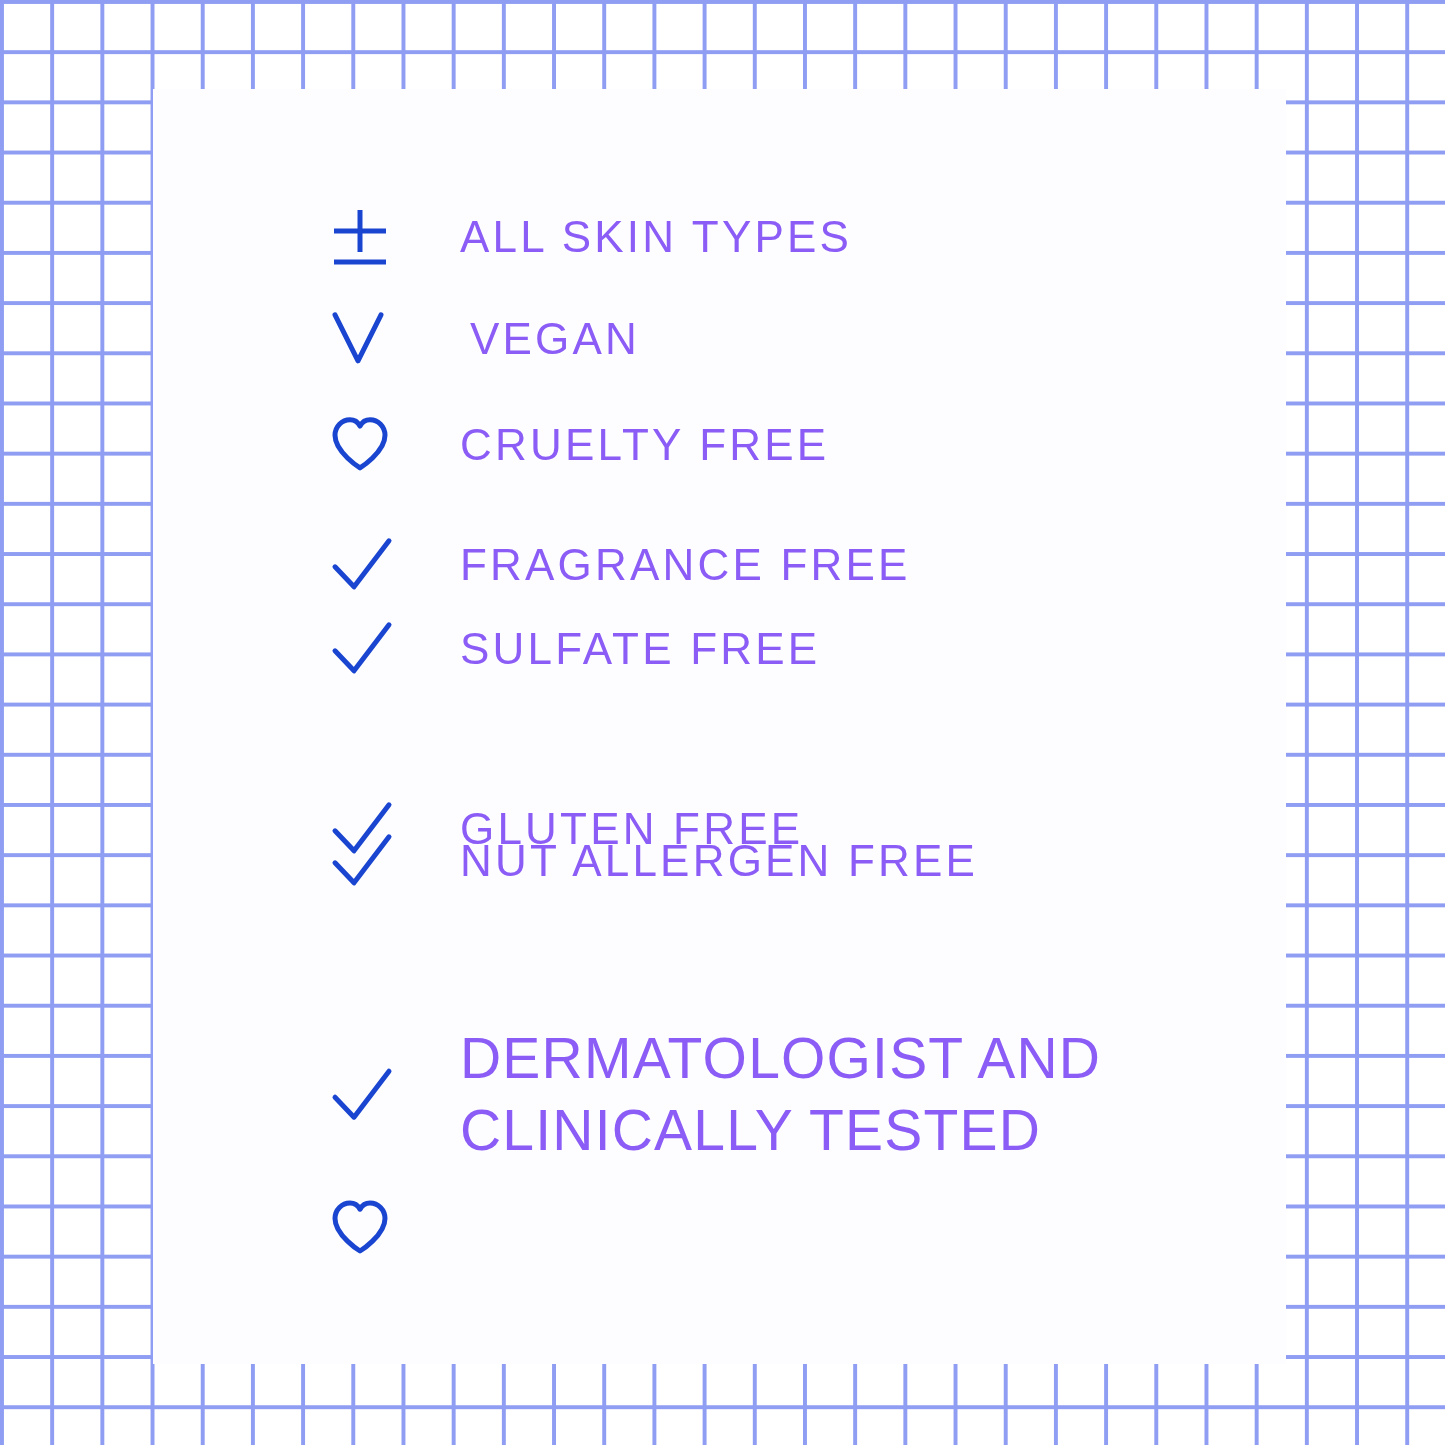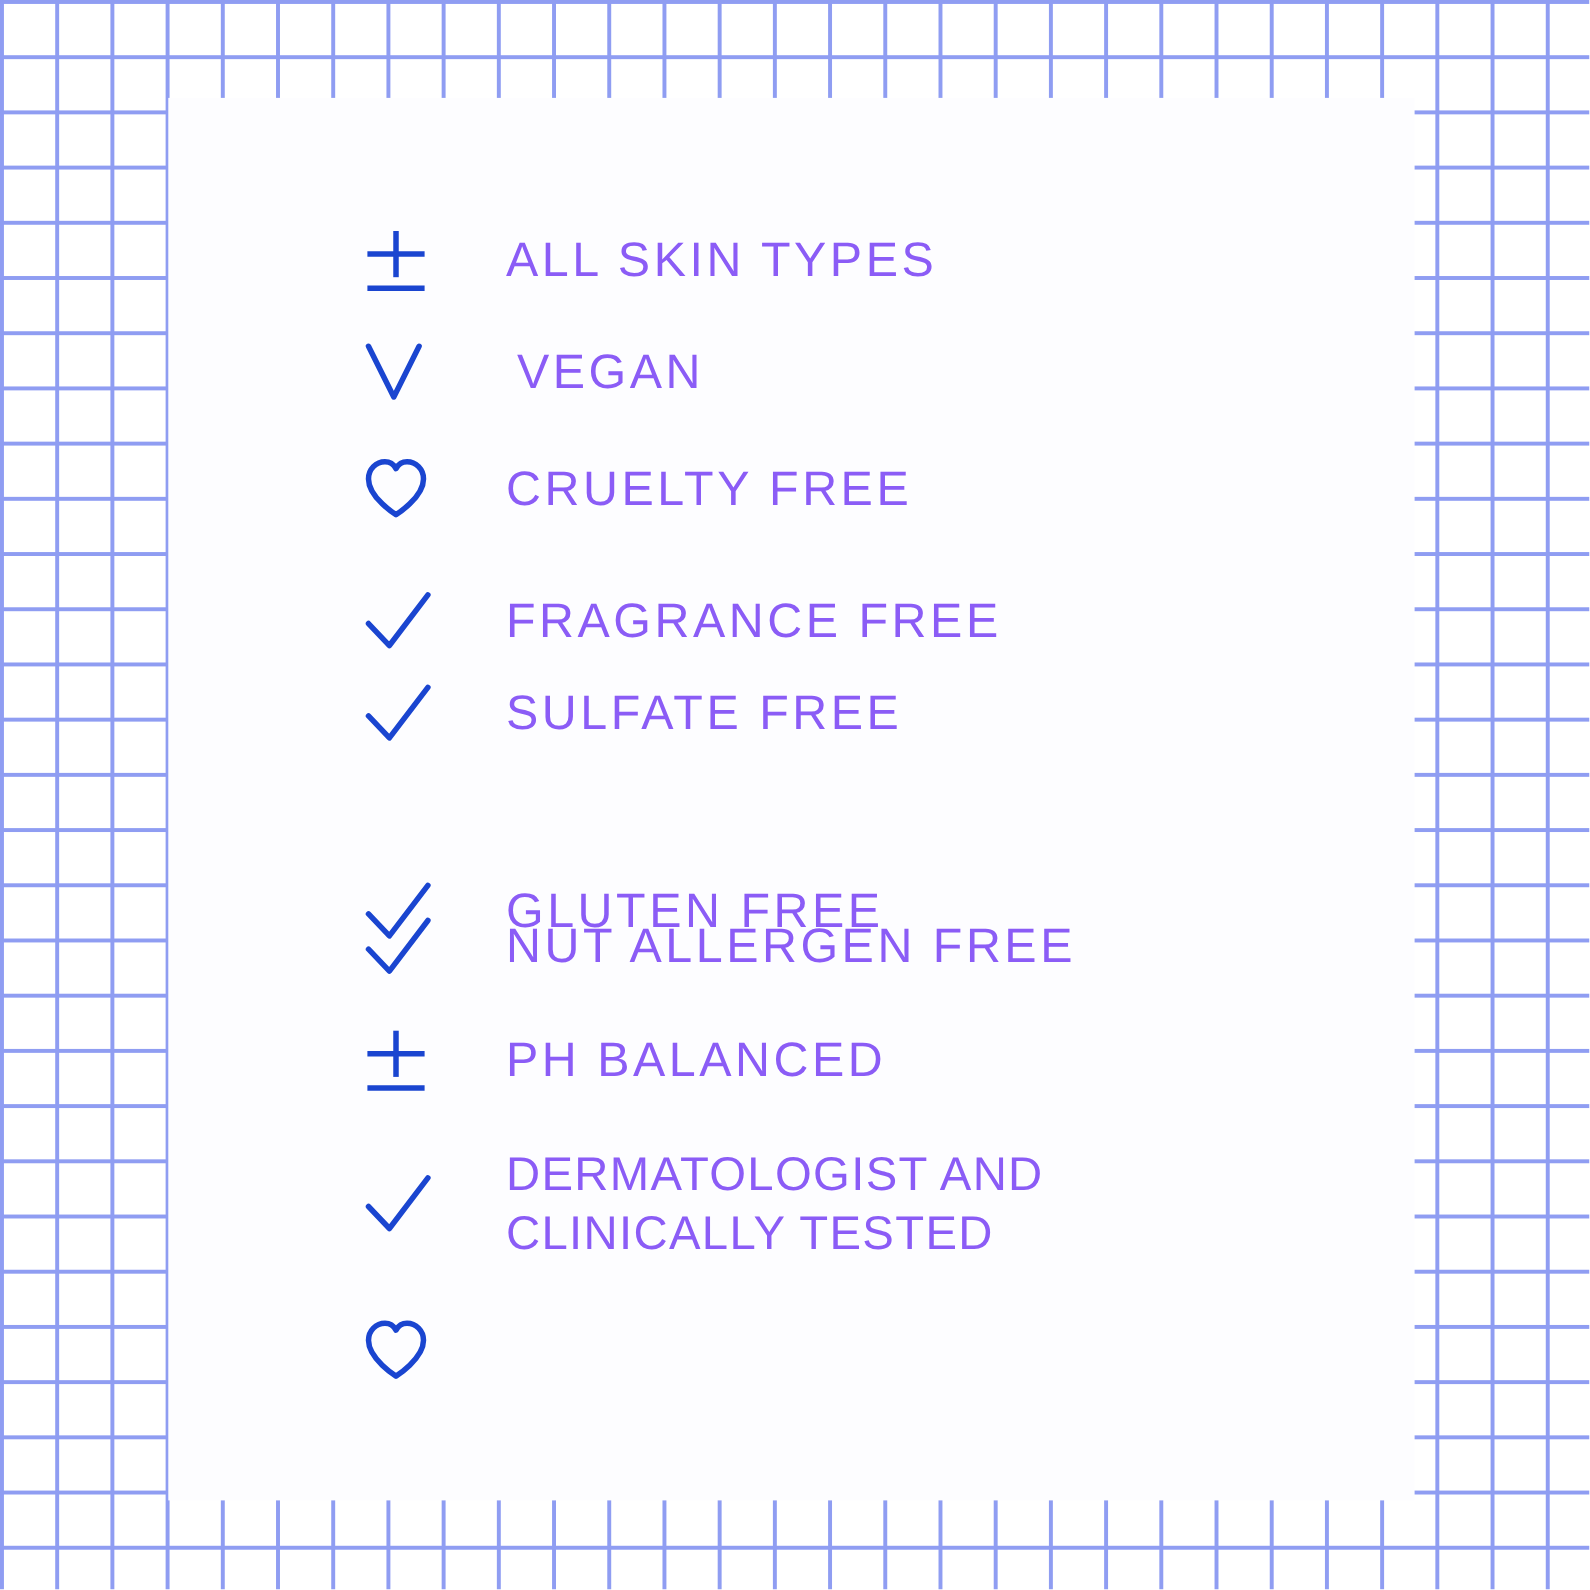--- a/index.html
+++ b/index.html
@@ -66,21 +66,21 @@
   .label {
     color: #8b5cf6;
     font-size: 44px;
     letter-spacing: 3.2px;
     line-height: 1.28;
     white-space: pre-line;
     font-weight: 400;
   }
 
   .label.tight {
-    font-size: 43px;
+    font-size: 57px;
     letter-spacing: 1.2px;
   }
 
   .label.two-line {
     line-height: 1.26;
   }
 </style>
 </head>
 <body>
 
@@ -138,30 +138,20 @@
           <div class="label">GLUTEN FREE</div>
         </div>
         <div class="row" style="top: 772px; transform: translateY(-50%);">
           <div class="icon-cell">
             <svg width="60" height="56" viewBox="0 0 60 56" fill="none" xmlns="http://www.w3.org/2000/svg">
               <path d="M3 30 L22 50 L57 4" stroke="#1a45d0" stroke-width="5" stroke-linecap="round" stroke-linejoin="round"></path>
             </svg>
           </div>
           <div class="label">NUT ALLERGEN FREE</div>
         </div>
-        <div class="row" style="top: 875px; transform: translateY(-50%);">
-          <div class="icon-cell">
-            <svg width="56" height="58" viewBox="0 0 56 58" fill="none" xmlns="http://www.w3.org/2000/svg">
-              <line x1="2" y1="23" x2="54" y2="23" stroke="#1a45d0" stroke-width="5"></line>
-              <line x1="28" y1="2" x2="28" y2="44" stroke="#1a45d0" stroke-width="5"></line>
-              <line x1="2" y1="54" x2="54" y2="54" stroke="#1a45d0" stroke-width="5"></line>
-            </svg>
-          </div>
-          <div class="label">PH BALANCED</div>
-        </div>
         <div class="row" style="top: 1006px; transform: translateY(-50%);">
           <div class="icon-cell">
             <svg width="60" height="56" viewBox="0 0 60 56" fill="none" xmlns="http://www.w3.org/2000/svg">
               <path d="M3 30 L22 50 L57 4" stroke="#1a45d0" stroke-width="5" stroke-linecap="round" stroke-linejoin="round"></path>
             </svg>
           </div>
           <div class="label two-line tight">DERMATOLOGIST AND
 CLINICALLY TESTED</div>
         </div>
         <div class="row" style="top: 1139px; transform: translateY(-50%);">

